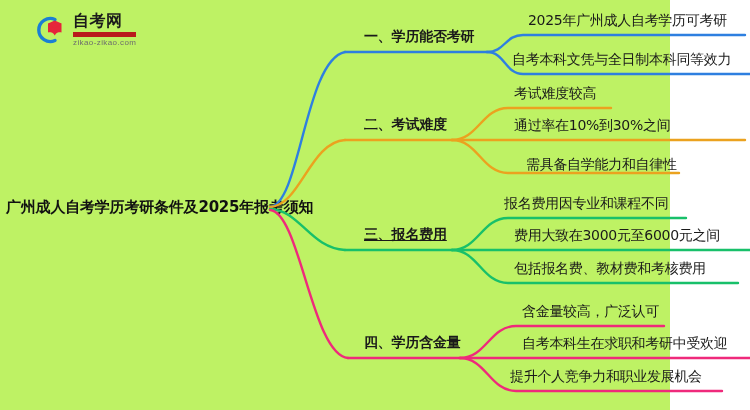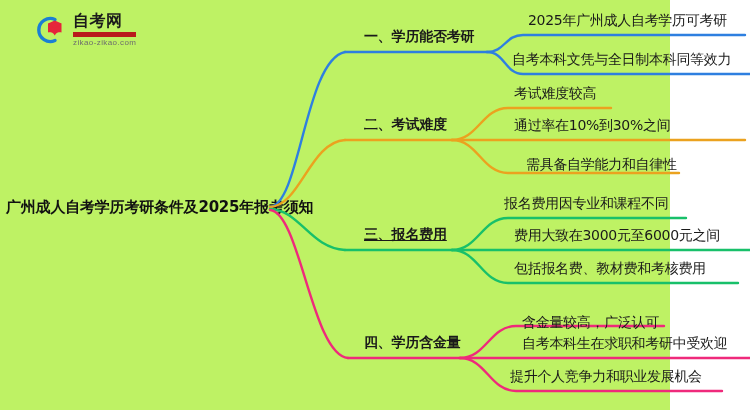--- a/index.html
+++ b/index.html
@@ -182,17 +182,17 @@
   <div class="leaf-label" style="left:512px; top:51px;">自考本科文凭与全日制本科同等效力</div>
 
   <div class="leaf-label" style="left:514px; top:85px;">考试难度较高</div>
   <div class="leaf-label" style="left:514px; top:117px;">通过率在10%到30%之间</div>
   <div class="leaf-label" style="left:514px; top:156px;margin-left:12px;">需具备自学能力和自律性</div>
 
   <div class="leaf-label" style="left:504px; top:195px;">报名费用因专业和课程不同</div>
   <div class="leaf-label" style="left:514px; top:227px;">费用大致在3000元至6000元之间</div>
   <div class="leaf-label" style="left:514px; top:260px;">包括报名费、教材费和考核费用</div>
 
-  <div class="leaf-label" style="left:522px; top:314px;text-align:right;">含金量较高，广泛认可</div>
+  <div class="leaf-label" style="left:522px; top:303px;text-align:right;">含金量较高，广泛认可</div>
   <div class="leaf-label" style="left:522px; top:335px;">自考本科生在求职和考研中受欢迎</div>
   <div class="leaf-label" style="left:510px; top:368px;">提升个人竞争力和职业发展机会</div>
 
 </div>
 
 </body></html>

